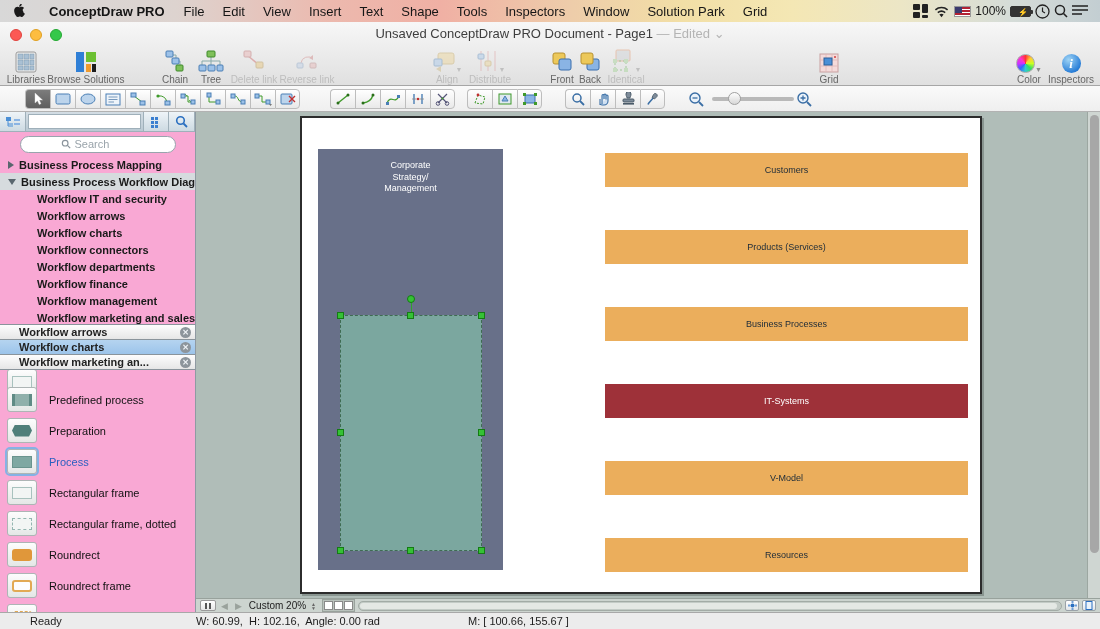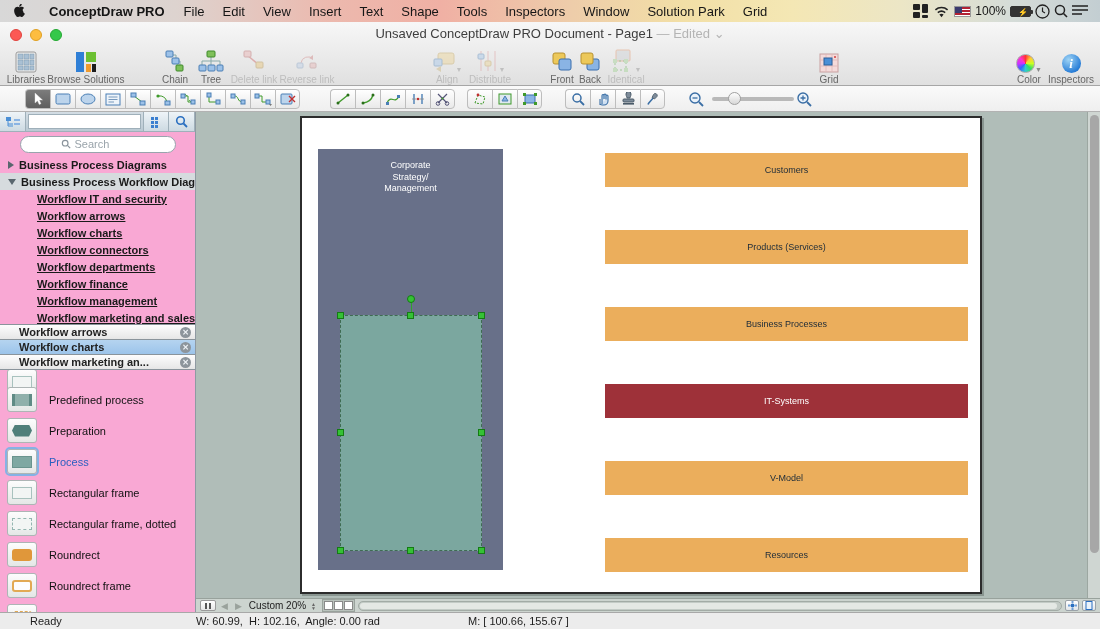--- a/index.html
+++ b/index.html
@@ -69,21 +69,21 @@
   .sb-search { width:156px; height:17px; background:#fff; border:1px solid #98a4ad; border-radius:9px;
     display:flex; align-items:center; justify-content:center; gap:4px; }
   .sb-search input { border:none; outline:none; width:60px; font-size:11px; color:#333; background:transparent; font-family:"Liberation Sans",sans-serif; }
   .sb-search input::placeholder { color:#9aa4ab; }
   .tree { height:168px; overflow:hidden; font-size:11px; font-weight:bold; color:#1a1a1a; }
   .trow { height:17px; display:flex; align-items:center; white-space:nowrap; }
   .trow .tri { width:0; height:0; margin:0 5px 0 8px; }
   .tri.closed { border-left:6px solid #5a666e; border-top:4px solid transparent; border-bottom:4px solid transparent; }
   .tri.open { border-top:6px solid #5a666e; border-left:4px solid transparent; border-right:4px solid transparent; }
   .trow.hl { background:#d6dbde; }
-  .trow.child { padding-left:37px;text-decoration:underline; }
+  .trow.child { padding-left:37px; }
   .tabs { border-top:1px solid #8a949b; }
   .tabrow { height:15px; border-bottom:1px solid #8a949b; background:linear-gradient(#fdfdfd,#e6e6e6);
     display:flex; align-items:center; font-size:11px; font-weight:bold; color:#222; padding:0 4px 0 19px; }
   .tabrow.sel { background:linear-gradient(#b5d4f0,#9cc4ea); }
   .tabrow .tlabel { flex:1; white-space:nowrap; overflow:hidden; }
   .tabx { width:11px; height:11px; border-radius:50%; background:#8d959c; color:#eef2f5; font-size:8px; line-height:11px; text-align:center; }
   .shapes { flex:1; overflow:hidden; padding-top:0; position:relative; }
   .shrow { height:31px; display:flex; align-items:center; padding-left:7px; font-size:11px; color:#111; }
   .shrow.partial { height:14px; }
   .icbox { width:30px; height:25px; background:linear-gradient(#fdfdfd,#e4e7e6); border:1px solid #adb5b5; border-radius:3px;
@@ -571,21 +571,21 @@
         <svg width="10" height="10" viewBox="0 0 12 12">
             <circle cx="5" cy="5" r="3.4" fill="none" stroke="#8a949c" stroke-width="1.4"></circle>
             <path d="M7.7 7.7 L11 11" stroke="#8a949c" stroke-width="1.5"></path>
           </svg>
         <input placeholder="Search" style="">
       </div>
     </div>
     <div class="tree">
       <div class="trow">
           <span class="tri closed"></span>
-          <span>Business Process Diagrams</span>
+          <span>Business Process Mapping</span>
         </div>
       <div class="trow hl">
           <span class="tri open"></span>
           <span>Business Process Workflow Diagrams</span>
         </div>
       <div class="trow child">
           <span>Workflow IT and security</span>
         </div>
       <div class="trow child">
           <span>Workflow arrows</span>

